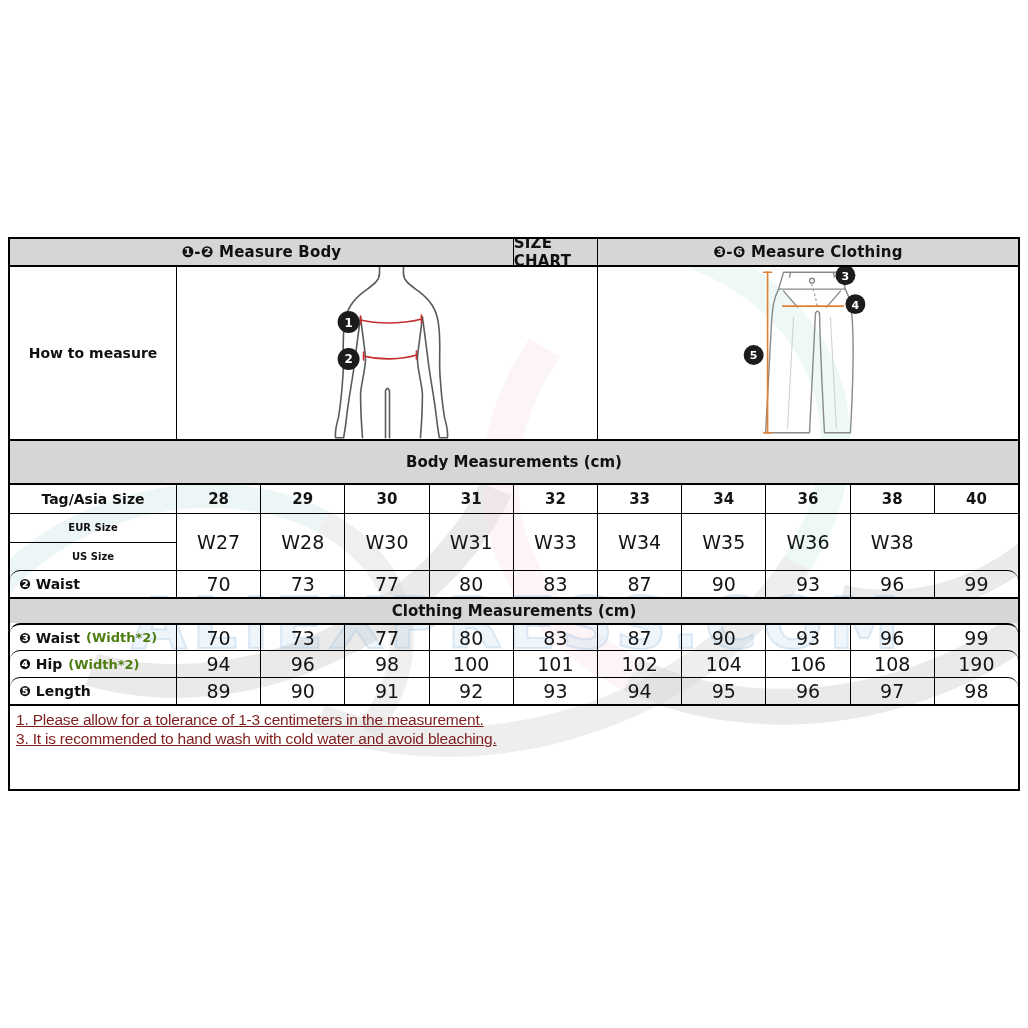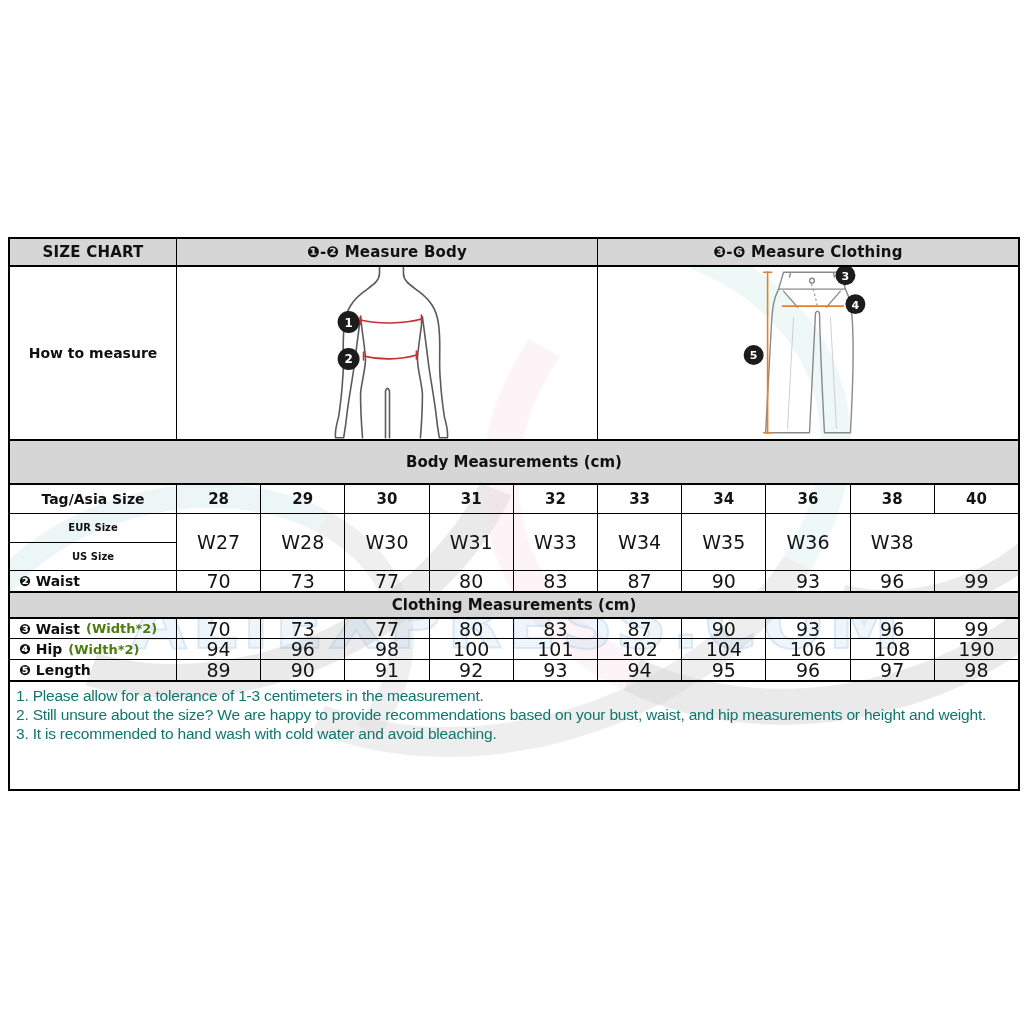--- a/index.html
+++ b/index.html
@@ -28,36 +28,36 @@
      border-left:1px solid #000;min-width:0;overflow:hidden;}
   .row .c:first-child{border-left:none;}
   .span5{grid-column:span 5;}
   .span11{grid-column:1 / -1;border-left:none;}
   .gray{background:#d6d6d6;}
   .h-head{height:26px;}
   .h-diag{height:174px;}
   .h-band{height:44px;}
   .h-tag{height:30px;}
   .h-eurus{height:57px;}
-  .h-29{height:21px;}
+  .h-29{height:27px;border-radius:10px;}
   .h-26{height:26px;}
   .notes-row{flex:1 1 auto;display:block;border-top:2px solid #000;box-sizing:border-box;
              padding:4px 8px 0 6px;background:transparent;}
   .head-t{font-size:15px;font-weight:bold;letter-spacing:.2px;}
   .band-t{font-size:15px;font-weight:bold;}
   .lbl{font-size:14px;font-weight:bold;}
   .lbl-left{justify-content:flex-start;padding-left:9px;}
   .num{font-size:19px;color:#141414;}
   .row.boldnum .num{font-weight:bold;font-size:15px;}
   .eurus-label{flex-direction:column;align-items:stretch;padding:0;}
   .eurus-half{flex:1 1 50%;display:flex;align-items:center;justify-content:center;font-size:10px;font-weight:bold;}
   .eurus-half.top{border-bottom:1px solid #000;}
   .orange{color:#4d7c0f;font-weight:bold;font-size:13px;margin-left:6px;}
-  .notes-line{font-size:15.5px;line-height:19px;letter-spacing:-0.2px;color:#0f766e;
-              font-family:"Liberation Sans", sans-serif;}
+  .notes-line{font-size:15.5px;line-height:19px;letter-spacing:-0.2px;color:#7f1d1d;
+              font-family:"Liberation Sans", sans-serif;text-decoration:underline;}
   .diag-cell{padding:0;position:relative;background:transparent;}
   svg{display:block;}
 </style>
 </head>
 <body>
 
 <div class="canvas">
   <div class="table-wrap">
 
     <div class="wm">
@@ -66,22 +66,22 @@
       <div class="wm-arc wm-a3"></div>
       <div class="wm-arc wm-a4"></div>
       <div class="wm-arc wm-a5"></div>
       <div class="wm-arc wm-a6"></div>
       <div class="wm-url">ALIEXPRESS.COM</div>
     </div>
 
     <div class="size-table">
 
       <div class="row h-head">
+        <div class="c gray head-t span5">❶-❷ Measure Body</div>
         <div class="c gray head-t">SIZE CHART</div>
-        <div class="c gray head-t span5">❶-❷ Measure Body</div>
         <div class="c gray head-t span5">❸-❻ Measure Clothing</div>
       </div>
 
       <div class="row h-diag heavy">
         <div class="c lbl">How to measure</div>
         <div class="c span5 diag-cell">
           <svg width="421" height="172" viewBox="0 0 421 172">
             <g fill="none" stroke="#5a5a5a" stroke-width="1.6" stroke-linecap="round" stroke-linejoin="round">
               <path d="M203,0 L203,6 C203,14 196,18 188,24 C176,33 170,42 168,56 C165,75 168,95 166,113 C165,130 163,143 162,150 C160,157 158,165 159,171 L167,171 C168,165 169,160 170,150 C172,132 176,112 178,96 C180,80 182,64 184,50"></path>
               <path d="M227,0 L227,6 C227,14 234,18 242,24 C254,33 260,42 262,56 C265,75 262,95 264,113 C265,130 267,143 268,150 C270,157 272,165 271,171 L263,171 C262,165 261,160 260,150 C258,132 254,112 252,96 C250,80 248,64 246,50"></path>
@@ -236,19 +236,18 @@
           <div class="c num">93</div>
           <div class="c num">94</div>
           <div class="c num">95</div>
           <div class="c num">96</div>
           <div class="c num">97</div>
           <div class="c num">98</div>
         </div>
 
       <div class="notes-row">
         <div class="notes-line">1. Please allow for a tolerance of 1-3 centimeters in the measurement.</div>
-        <div class="notes-line">2. Still unsure about the size? We are happy to provide recommendations based on your bust, waist, and hip measurements or height and weight.</div>
         <div class="notes-line">3. It is recommended to hand wash with cold water and avoid bleaching.</div>
       </div>
 
     </div>
   </div>
 </div>
 
 </body></html>

